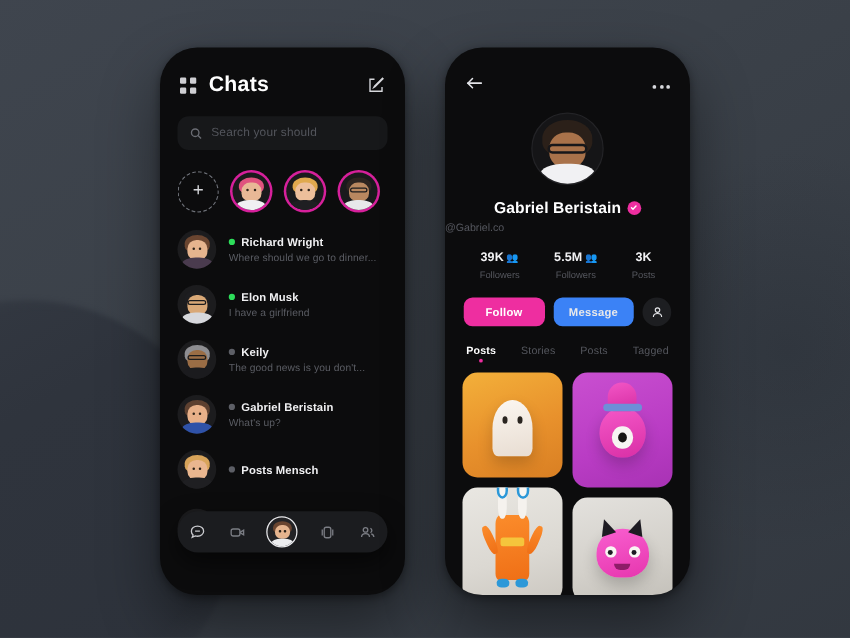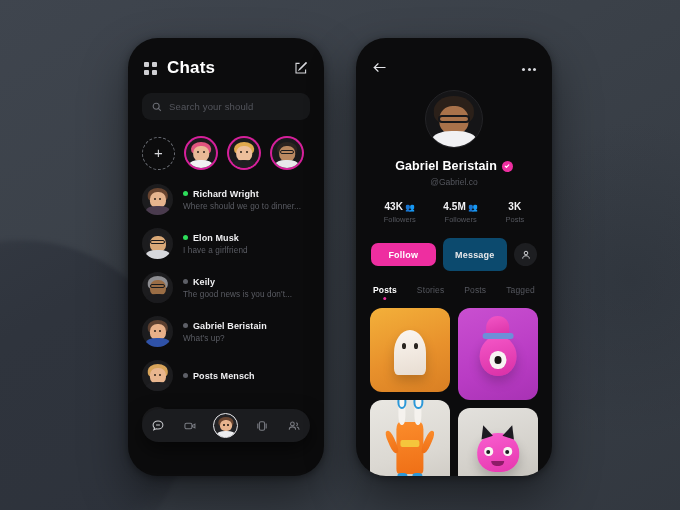--- a/index.html
+++ b/index.html
@@ -108,36 +108,36 @@
   .dots3 i{ width:3px; height:3px; border-radius:50%; background:#d7d8dc; display:block; }
 
   .prof-av{
     width:58px; height:58px; border-radius:50%; margin:12px auto 0 auto; position:relative;
     overflow:hidden; background:#151517; border:1px solid #232326;
   }
   .r-name-row{ display:flex; align-items:center; justify-content:center; gap:5px; margin-top:11px; }
   .r-name{ font-size:12.5px; font-weight:700; color:#fff; letter-spacing:.1px; }
   .verif{ width:11px; height:11px; border-radius:50%; background:#ee2ea0;
            display:flex; align-items:center; justify-content:center; }
-  .r-handle{ text-align:center; font-size:8.5px; color:#55575e; margin-top:4px; }
+  .r-handle{ font-size:8.5px; color:#55575e; margin-top:4px; }
 
   .stats{ display:flex; justify-content:space-around; margin-top:14px; padding:0 14px; }
   .stat{ text-align:center; }
   .stat-v{ font-size:10px; font-weight:700; color:#f2f2f4; letter-spacing:.1px; }
   .stat-v .em{ font-size:8px; margin-left:2px; }
   .stat-l{ font-size:7.5px; color:#55575e; margin-top:3px; }
 
   .actions{ display:flex; align-items:center; gap:7px; padding:14px 15px 0 15px; }
   .btn-follow{
     flex:1.15; height:23px; border-radius:7px; background:#ee2ea0;
     display:flex; align-items:center; justify-content:center;
     font-size:9px; font-weight:700; color:#fff; border:none; letter-spacing:.2px;
   }
   .btn-msg{
-    flex:1.15; height:33px; border-radius:7px; background:#0c4a6e;
+    flex:1.15; height:23px; border-radius:7px; background:#3b82f6;
     display:flex; align-items:center; justify-content:center;
     font-size:9px; font-weight:700; color:#e8e8ea; border:none; letter-spacing:.2px;
   }
   .btn-add{
     width:23px; height:23px; border-radius:50%; background:#1d1e21;
     display:flex; align-items:center; justify-content:center; flex:0 0 auto;
   }
 
   .tabs{ display:flex; justify-content:space-between; padding:14px 17px 0 17px; }
   .tab{ font-size:8.5px; color:#55575e; position:relative; padding-bottom:5px; letter-spacing:.15px; }
@@ -467,25 +467,25 @@
     <span class="verif">
       <svg width="6" height="6" viewBox="0 0 8 8" fill="none" stroke="#fff" stroke-width="1.5" stroke-linecap="round">
         <path d="M1.6 4.2 3.2 5.8 6.4 2.4"></path>
       </svg>
     </span>
   </div>
   <div class="r-handle">@Gabriel.co</div>
 
   <div class="stats">
     <div class="stat">
-      <div class="stat-v"><span>43K</span><span class="em">👥</span></div>
+      <div class="stat-v"><span>39K</span><span class="em">👥</span></div>
       <div class="stat-l">Followers</div>
     </div>
     <div class="stat">
-      <div class="stat-v"><span>4.5M</span><span class="em">👥</span></div>
+      <div class="stat-v"><span>5.5M</span><span class="em">👥</span></div>
       <div class="stat-l">Followers</div>
     </div>
     <div class="stat">
       <div class="stat-v"><span>3K</span></div>
       <div class="stat-l">Posts</div>
     </div>
   </div>
 
   <div class="actions">
     <button class="btn-follow">Follow</button>

